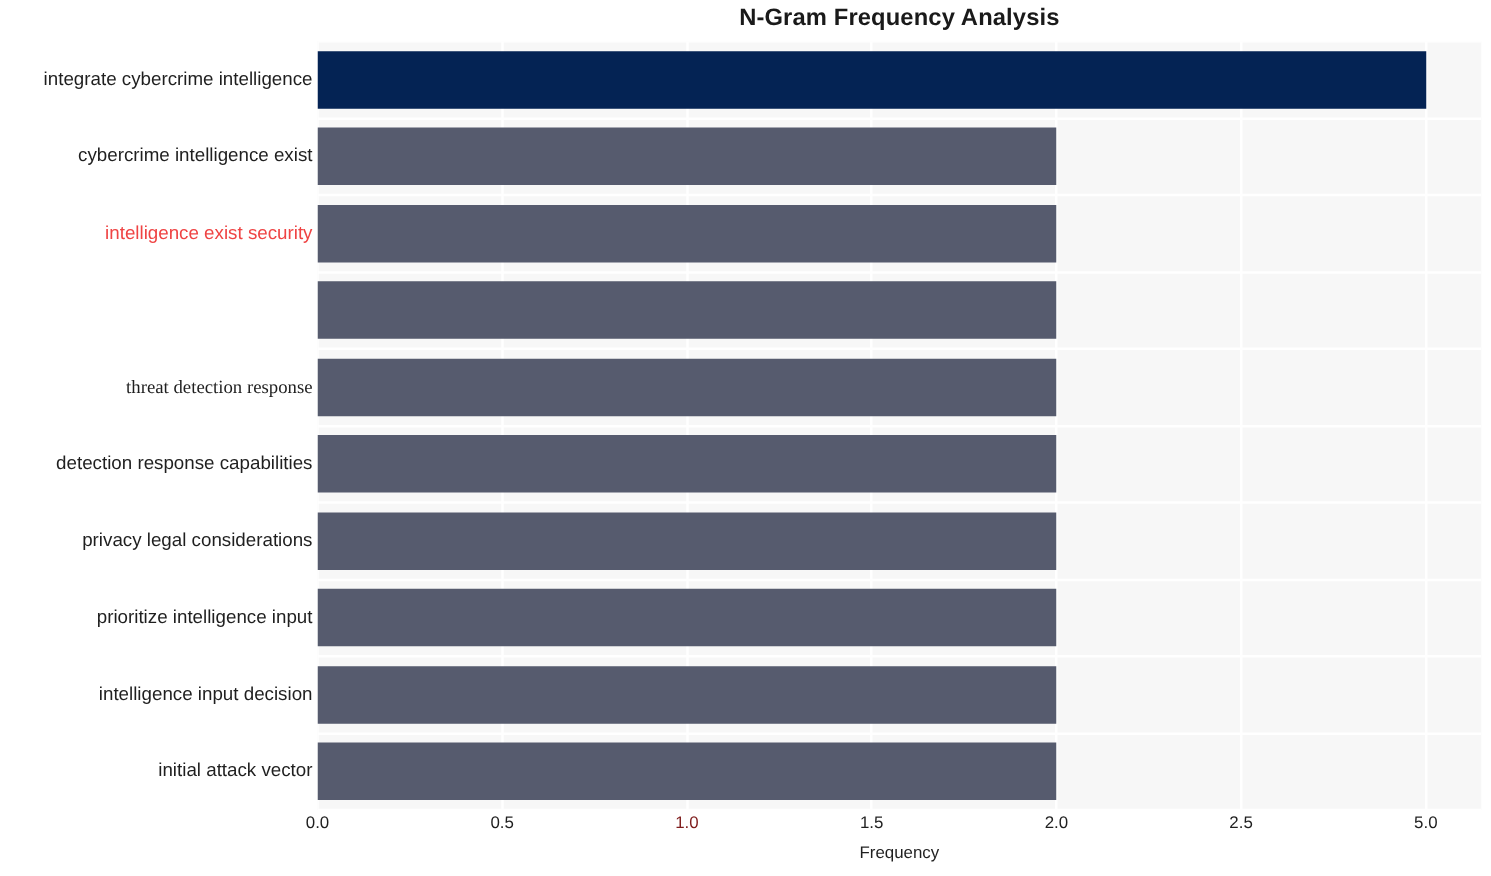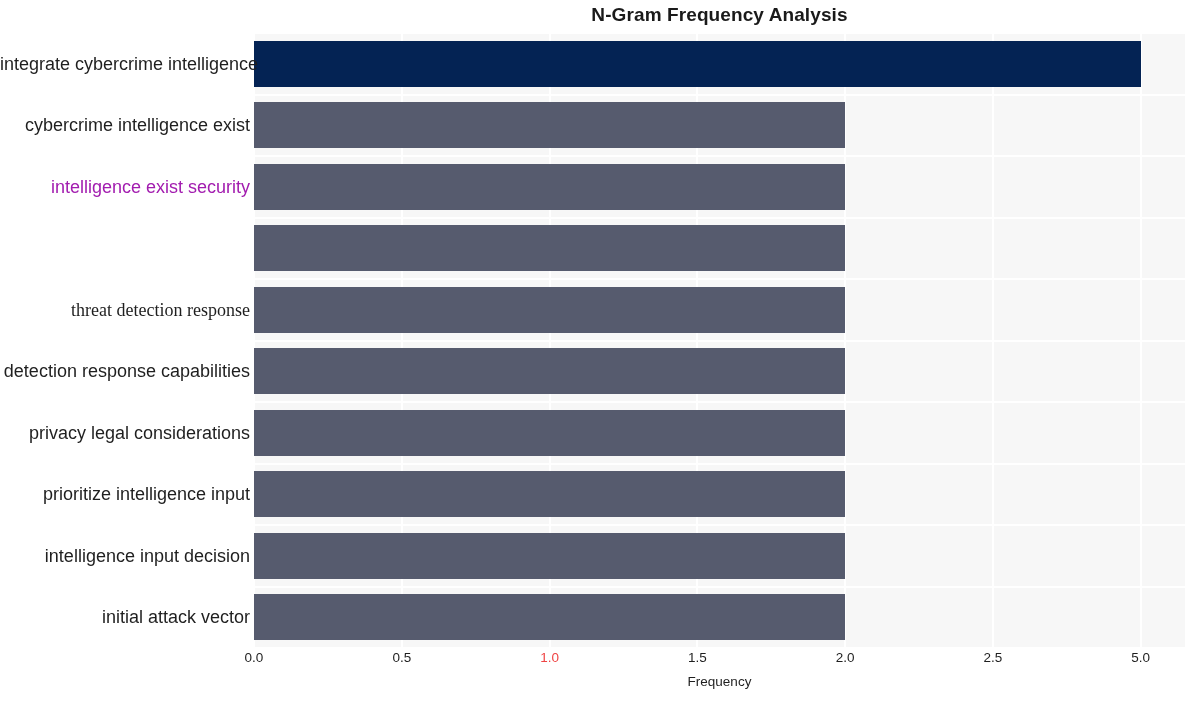--- a/index.html
+++ b/index.html
@@ -70,21 +70,21 @@
     left: 0;
     height: 46px;
   }
 
   
   .ytick {
     position: absolute;
     right: 0;
     width: 250px;
     text-align: right;
-    font-size: 18px;
+    font-size: 15px;
     color: #1f1f1f;
     white-space: nowrap;
     line-height: 16px;
   }
   #y-tick-layer {
     position: absolute;
     left: 0px;
     top: 33px;
     width: 250px;
     height: 615px;
@@ -158,33 +158,33 @@
         <div class="bar" title="privacy legal considerations: 2" style="top: 376.75px; width: 591.111px; background: rgb(86, 91, 110);"></div>
         <div class="bar" title="prioritize intelligence input: 2" style="top: 438.25px; width: 591.111px; background: rgb(86, 91, 110);"></div>
         <div class="bar" title="intelligence input decision: 2" style="top: 499.75px; width: 591.111px; background: rgb(86, 91, 110);"></div>
         <div class="bar" title="initial attack vector: 2" style="top: 561.25px; width: 591.111px; background: rgb(86, 91, 110);"></div>
       </div>
   </div>
 
   <div id="y-tick-layer">
       <div class="ytick" style="top: 22.75px; color: rgb(31, 31, 31);">integrate cybercrime intelligence</div>
       <div class="ytick" style="top: 84.25px; color: rgb(31, 31, 31);">cybercrime intelligence exist</div>
-      <div class="ytick" style="top: 145.75px; color: #a21caf;">intelligence exist security</div>
+      <div class="ytick" style="top: 145.75px; color: #ef4444;">intelligence exist security</div>
       <div class="ytick" style="top: 268.75px; color: rgb(31, 31, 31); font-family: Liberation Serif, serif;">threat detection response</div>
       <div class="ytick" style="top: 330.25px; color: rgb(31, 31, 31);">detection response capabilities</div>
       <div class="ytick" style="top: 391.75px; color: rgb(31, 31, 31);">privacy legal considerations</div>
       <div class="ytick" style="top: 453.25px; color: rgb(31, 31, 31);">prioritize intelligence input</div>
       <div class="ytick" style="top: 514.75px; color: rgb(31, 31, 31);">intelligence input decision</div>
       <div class="ytick" style="top: 576.25px; color: rgb(31, 31, 31);">initial attack vector</div>
     </div>
 
   <div id="x-tick-layer">
       <div class="xtick" style="left: 254px; color: rgb(31, 31, 31);">0.0</div>
       <div class="xtick" style="left: 401.778px; color: rgb(31, 31, 31);">0.5</div>
-      <div class="xtick" style="left: 549.556px; color: #ef4444;">1.0</div>
+      <div class="xtick" style="left: 549.556px; color: #7f1d1d;">1.0</div>
       <div class="xtick" style="left: 697.333px; color: rgb(31, 31, 31);">1.5</div>
       <div class="xtick" style="left: 845.111px; color: rgb(31, 31, 31); text-align: center;">2.0</div>
       <div class="xtick" style="left: 992.889px; color: rgb(31, 31, 31);">2.5</div>
       <div class="xtick" style="left: 1140.67px; color: rgb(31, 31, 31);">5.0</div>
     </div>
 
   <div id="x-axis-label">Frequency</div>
 
 </div>
 

